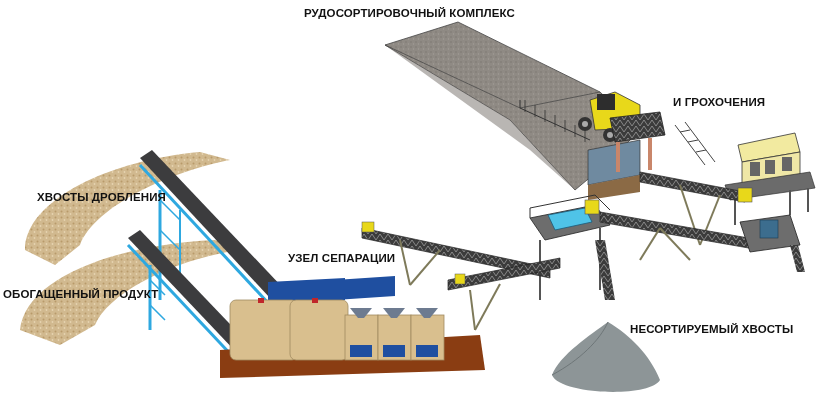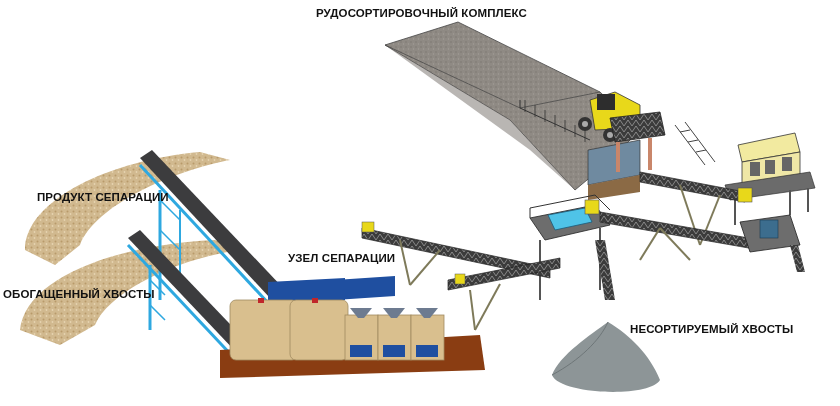--- a/index.html
+++ b/index.html
@@ -161,19 +161,20 @@
     <rect x="383" y="345" width="22" height="12" fill="#1f4fa0"></rect>
     <rect x="416" y="345" width="22" height="12" fill="#1f4fa0"></rect>
     <polygon points="350,308 372,308 364,318 358,318" fill="#6d7b90"></polygon>
     <polygon points="383,308 405,308 397,318 391,318" fill="#6d7b90"></polygon>
     <polygon points="416,308 438,308 430,318 424,318" fill="#6d7b90"></polygon>
     <rect x="312" y="298" width="6" height="5" fill="#c0262a"></rect>
     <rect x="258" y="298" width="6" height="5" fill="#c0262a"></rect>
   </g>
 </svg>
 
-<div class="label" style="left:316px;top:6px;">РУДОСОРТИРОВОЧНЫЙ КОМПЛЕКС</div>
+<div class="label" style="left:304px;top:6px;">РУДОСОРТИРОВОЧНЫЙ КОМПЛЕКС</div>
 <div class="label l2" style="left:673px;top:94px;">
+  <div>И ГРОХОЧЕНИЯ</div>
 </div>
-<div class="label" style="left:37px;top:190px;">ПРОДУКТ СЕПАРАЦИИ</div>
+<div class="label" style="left:37px;top:190px;">ХВОСТЫ ДРОБЛЕНИЯ</div>
 <div class="label" style="left:288px;top:251px;">УЗЕЛ СЕПАРАЦИИ</div>
-<div class="label" style="left:3px;top:287px;">ОБОГАЩЕННЫЙ ХВОСТЫ</div>
+<div class="label" style="left:3px;top:287px;">ОБОГАЩЕННЫЙ ПРОДУКТ</div>
 <div class="label" style="left:630px;top:322px;">НЕСОРТИРУЕМЫЙ ХВОСТЫ</div>
 
 </body></html>

